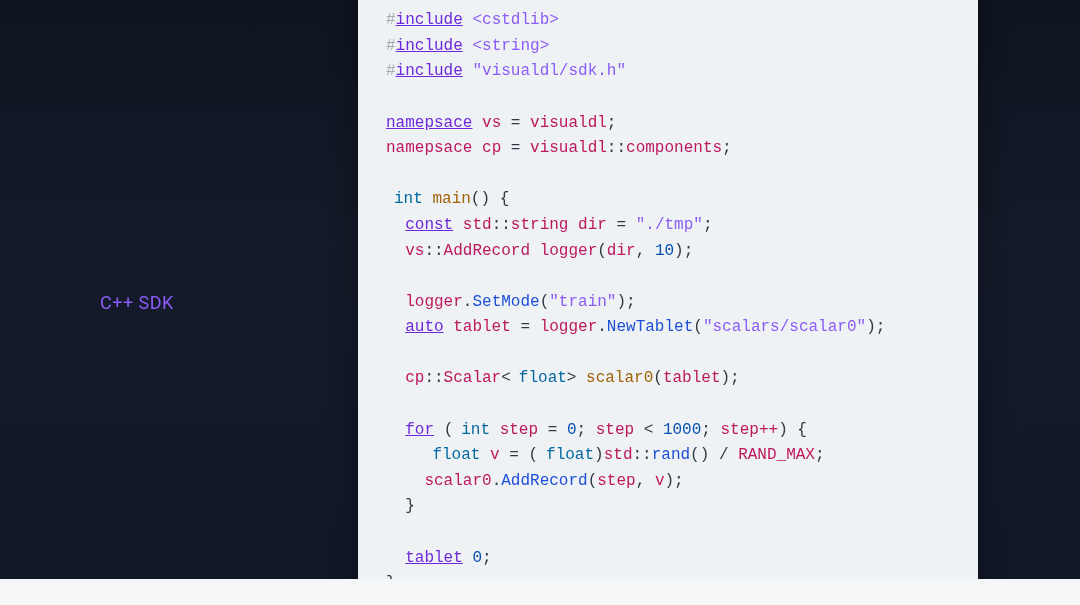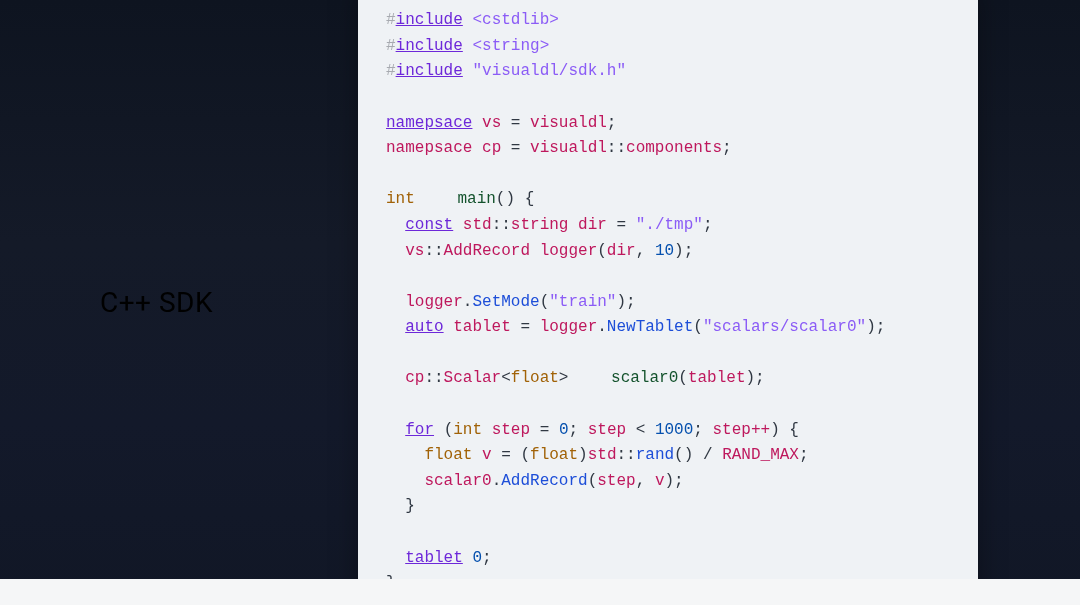--- a/index.html
+++ b/index.html
@@ -11,22 +11,22 @@
       overflow: hidden;
       position: relative;
     }
     .slide {
       display: flex;
       align-items: center;
       height: 100%;
       padding: 0 40px 0 100px;
     }
     .title {
-      color: #000000;
-      font-size: 28px;
+      color: #8b5cf6;
+      font-size: 18px;
       font-weight: 400;
       width: 240px;
       flex-shrink: 0;
       letter-spacing: 0.5px;
     }
     .code-panel {
       background: #eff2f5;
       padding: 24px 28px;
       width: 620px;
       border-radius: 2px;
@@ -35,22 +35,22 @@
     }
     pre.code {
       font-family: ui-monospace, SFMono-Regular, Menlo, Consolas, "Liberation Mono", monospace;
       font-size: 16px;
       line-height: 1.6;
       color: #303843;
       white-space: pre;
     }
     .tok-preproc { color: #a7aab0; }
     .tok-keyword { color: #6d28d9; text-decoration: underline; }
-    .tok-type    { color: #a16207; }
-    .tok-func    { color: #14532d; margin-left: 33px; }
+    .tok-type    { color: #0369a1; margin-left: 8px; }
+    .tok-func    { color: #a16207; }
     .tok-ident   { color: #be185d; }
     .tok-call    { color: #1d4ed8; }
     .tok-string  { color: #8b5cf6; }
     .tok-number  { color: #0550ae; margin-top: 32px; }
     .tok-punct   { color: #303843; }
     .footer-strip {
       position: absolute;
       left: 0; right: 0; bottom: 0;
       height: 26px;
       background: #f5f6f7;

